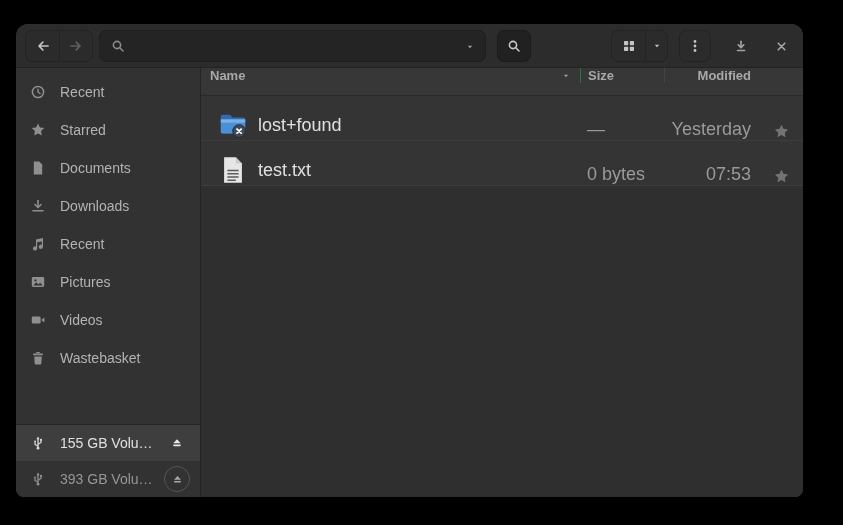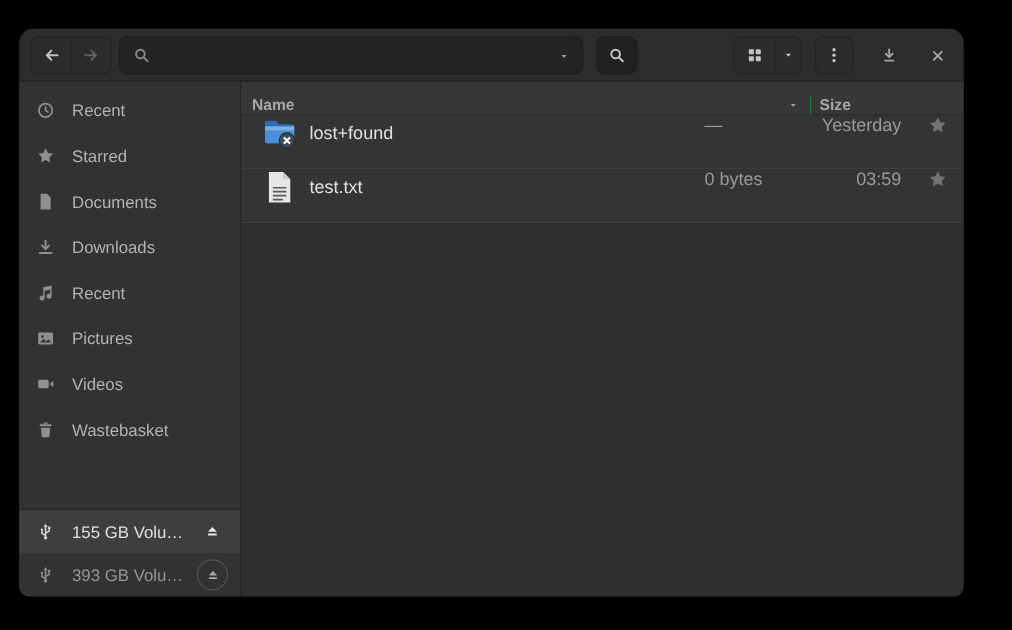--- a/index.html
+++ b/index.html
@@ -44,30 +44,30 @@
   .vol-item.selected{background:#3e3e3e;color:#e0e0e0;}
   .vol-item.selected .ic{color:#d8d8d8;}
   .vol-item.dim{color:#969696;justify-content:flex-end;}
   .vol-item.dim .ic{color:#909090;}
   .eject-btn{width:26px;height:26px;display:flex;align-items:center;justify-content:center;
              background:transparent;border:none;border-radius:50%;padding:0;}
   .eject-btn.plain{color:#e8e8e8;}
   .eject-btn.circled{color:#a8a8a8;border:1px solid #555;}
   
   .content{flex:1;display:flex;flex-direction:column;background:#2f2f2f;min-width:0;}
-  .list-header{height:28px;flex:0 0 28px;background:#373737;display:flex;align-items:flex-end;
+  .list-header{height:28px;flex:0 0 28px;background:#373737;display:flex;align-items:flex-start;
                color:#a8a8a8;font-size:13px;font-weight:bold;border-bottom:1px solid #2a2a2a;}
   .col{display:flex;align-items:center;}
   .col-name{flex:1;padding-left:9px;}
   .col-name .sort{margin-left:auto;margin-right:8px;color:#9a9a9a;display:flex;}
   .col-size{width:84px;border-left:1px solid #15803d;padding-left:7px;}
   .col-mod{width:95px;border-left:1px solid #444;justify-content:flex-end;padding-right:8px;}
   .col-star{width:44px;border-left:1px solid #444;}
-  .file-row{height:45px;flex:0 0 45px;background:#343434;display:flex;align-items:flex-start;
-            border-bottom:1px solid #3d3d3d;font-size:15px;color:#e0e0e0;}
+  .file-row{height:45px;flex:0 0 45px;background:#343434;display:flex;align-items:flex-end;
+            border-bottom:1px solid #3d3d3d;font-size:18px;color:#e0e0e0;}
   .file-row .col-name{padding-left:17px;gap:10px;display:flex;align-items:center;}
   .file-row .col-size,.file-row .col-mod{border-left:none;color:#9a9a9a;}
   .file-row .col-star{border-left:none;justify-content:center;color:#737373;}
   .ficon{width:30px;height:30px;display:flex;flex-shrink:0;}
   .empty{flex:1;background:#2f2f2f;}
   svg{display:block;}
 </style>
 </head>
 <body>
 
@@ -279,20 +279,23 @@
             <span>Name</span>
             <span class="sort">
               <svg width="12" height="10" viewBox="0 0 16 16">
                   <path d="M4.5 6h7L8 10z" fill="currentColor"></path>
                 </svg>
             </span>
           </div>
           <div class="col col-size">
             <span>Size</span>
           </div>
+          <div class="col col-mod">
+            <span>Modified</span>
+          </div>
           <div class="col col-star"></div>
         </div>
 
         <div class="file-row">
           <div class="col col-name">
             <span class="ficon">
               <svg width="30" height="30" viewBox="0 0 32 32">
                 <path d="M3 7a2 2 0 0 1 2-2h8l2.5 3H27a2 2 0 0 1 2 2v13a2 2 0 0 1-2 2H5a2 2 0 0 1-2-2z" fill="#2f6cb4"></path>
                 <path d="M3 10h26v13a2 2 0 0 1-2 2H5a2 2 0 0 1-2-2z" fill="#4a90d9"></path>
                 <rect x="3" y="10" width="26" height="3.5" fill="#7cb0e5"></rect>
@@ -318,21 +321,21 @@
                 <path d="M6.5 2.5H19l6.5 6.5v20.5H6.5z" fill="#e6e6e6"></path>
                 <path d="M19 2.5L25.5 9H19z" fill="#c9c9c9"></path>
                 <g stroke="#5a5a5a" stroke-width="1.5">
                   <path d="M10 16.5h12M10 20h12M10 23.5h12M10 27h9"></path>
                 </g>
               </svg>
             </span>
             <span>test.txt</span>
           </div>
           <div class="col col-size">0 bytes</div>
-          <div class="col col-mod">03:59</div>
+          <div class="col col-mod">07:53</div>
           <div class="col col-star">
             <svg width="17" height="17" viewBox="0 0 16 16">
                 <path d="M8 1.6l1.9 3.9 4.3.6-3.1 3 .7 4.3L8 11.4l-3.8 2 .7-4.3-3.1-3 4.3-.6z" fill="currentColor"></path>
               </svg>
           </div>
         </div>
 
         <div class="empty"></div>
       </div>
     </div>

